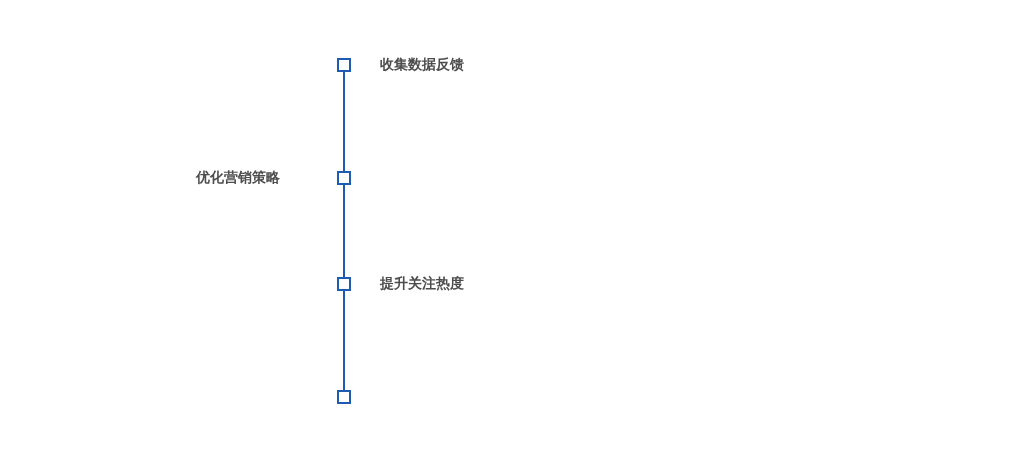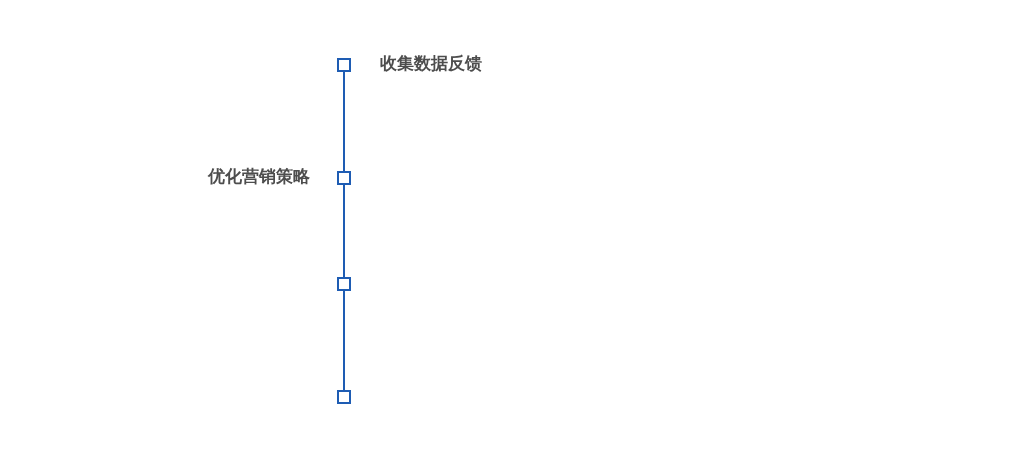--- a/index.html
+++ b/index.html
@@ -27,40 +27,41 @@
     position: absolute;
     left: 337px;
     width: 10px;
     height: 10px;
     background: #ffffff;
     border: 2px solid var(--node-color, #1e5cb3);
     box-sizing: content-box;
   }
   .label {
     position: absolute;
-    font-size: 17px;
+    font-size: 14px;
     font-weight: bold;
     color: var(--text-color, #4d4d4d);
     line-height: 24px;
     white-space: nowrap;
   }
   .label.right { left: 380px; }
-  .label.left  { right: 705px; text-align: left; }
+  .label.left  { right: 735px; text-align: left; }
 </style>
 </head>
 <body>
 
 <div class="canvas">
 
   <div class="vline"></div>
 
   <div class="node" style="top: 58px;"></div>
   <div class="node" style="top: 171px;"></div>
   <div class="node" style="top: 277px;"></div>
   <div class="node" style="top: 390px;"></div>
 
   <div class="label right" style="top: 52px;">收集数据反馈</div>
 
   <div class="label left" style="top: 165px;">优化营销策略</div>
 
+  <div class="label right" style="top: 271px;">提升关注热度</div>
 
 
 </div>
 
 </body></html>

